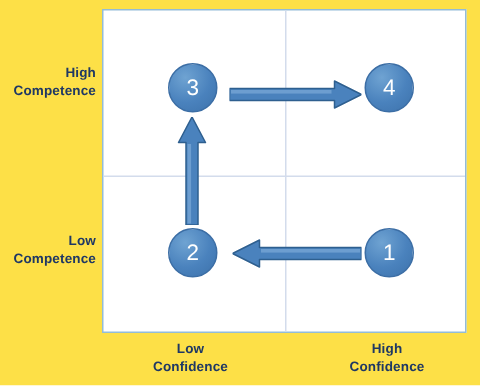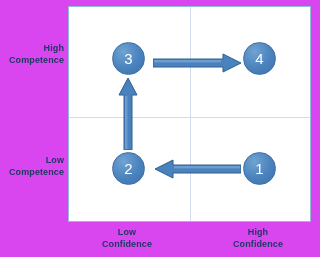--- a/index.html
+++ b/index.html
@@ -4,21 +4,21 @@
 <style>
   html, body {
     margin: 0;
     padding: 0;
     background: #ffffff;
   }
   #root {
     position: relative;
     width: 320px;
     height: 257px;
-    background: #d946ef;
+    background: #fde047;
     font-family: "Liberation Sans", sans-serif;
     overflow: hidden;
   }
 
   
   .frame {
     position: absolute;
     left: 68px;
     top: 6px;
     width: 243px;

